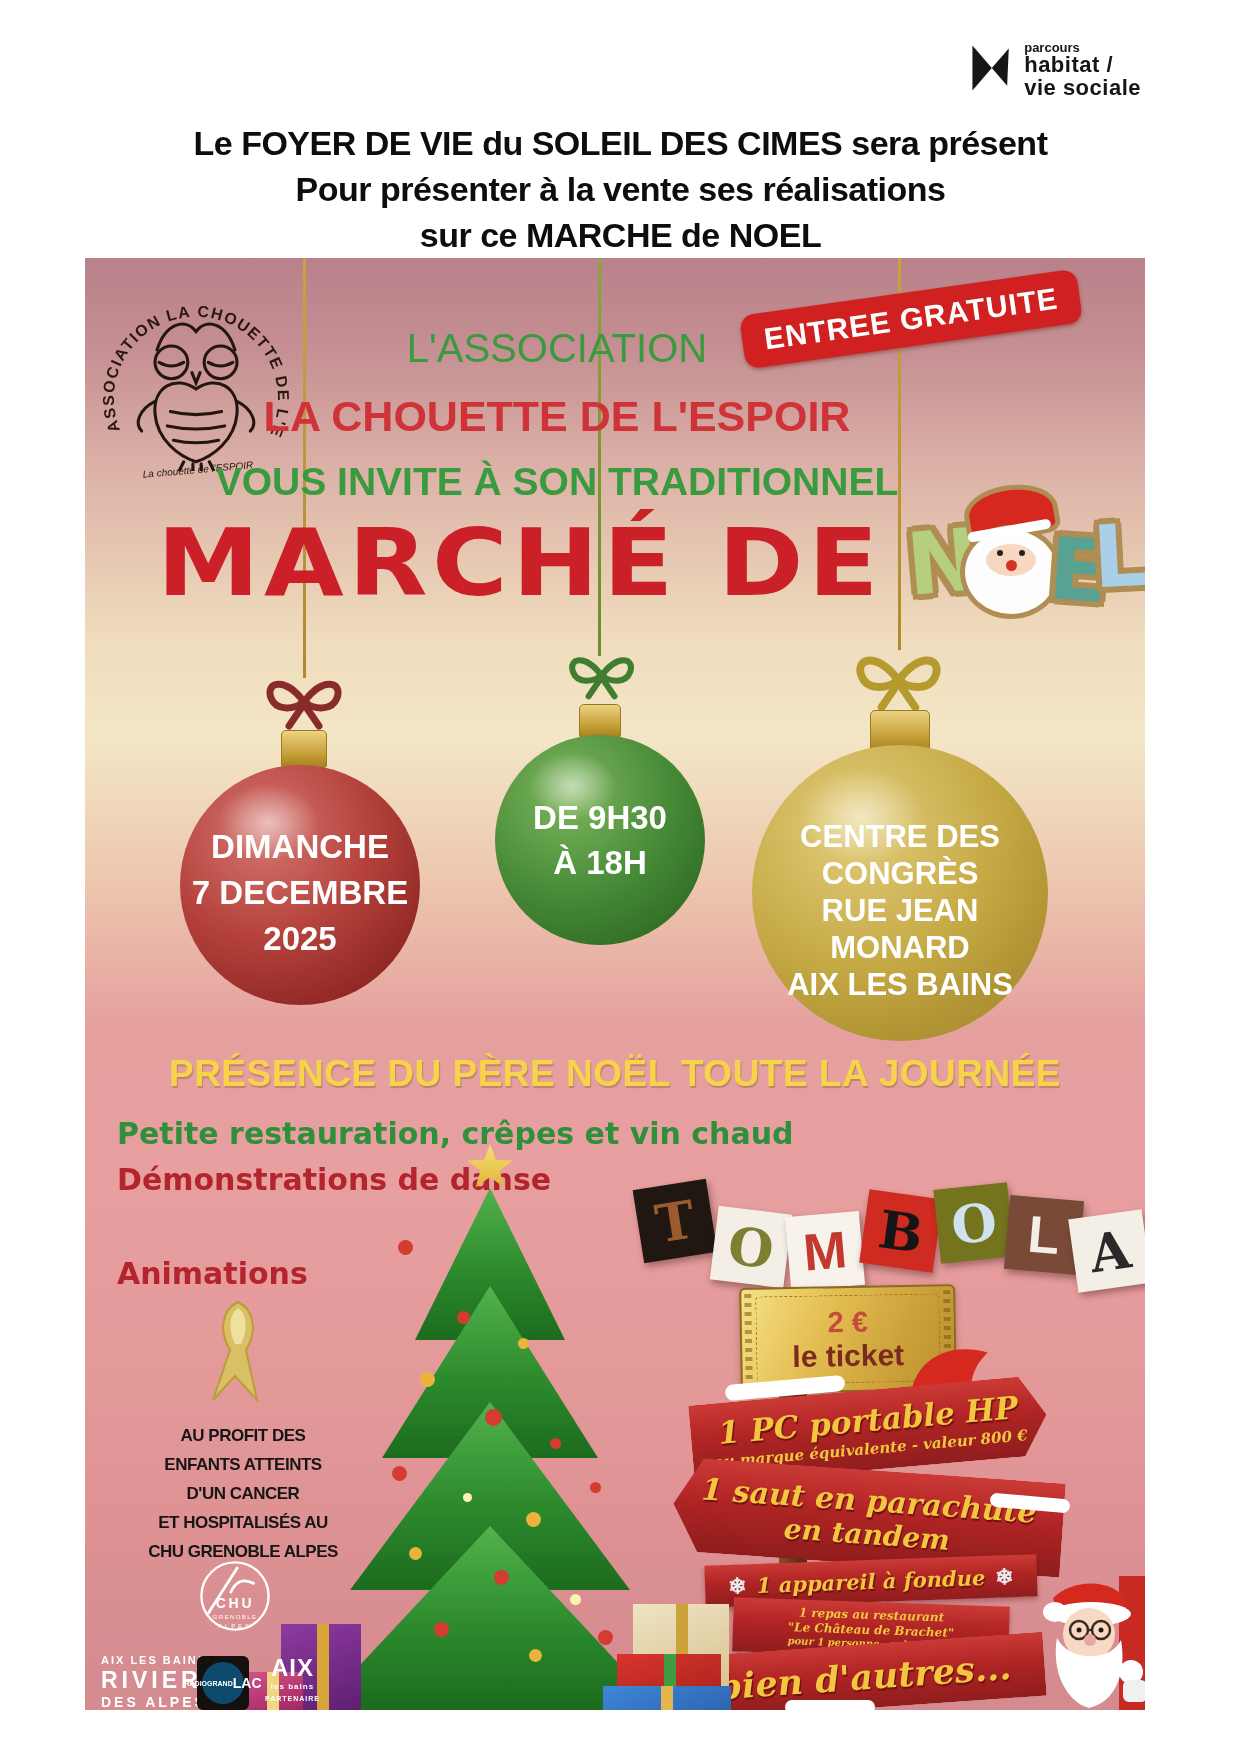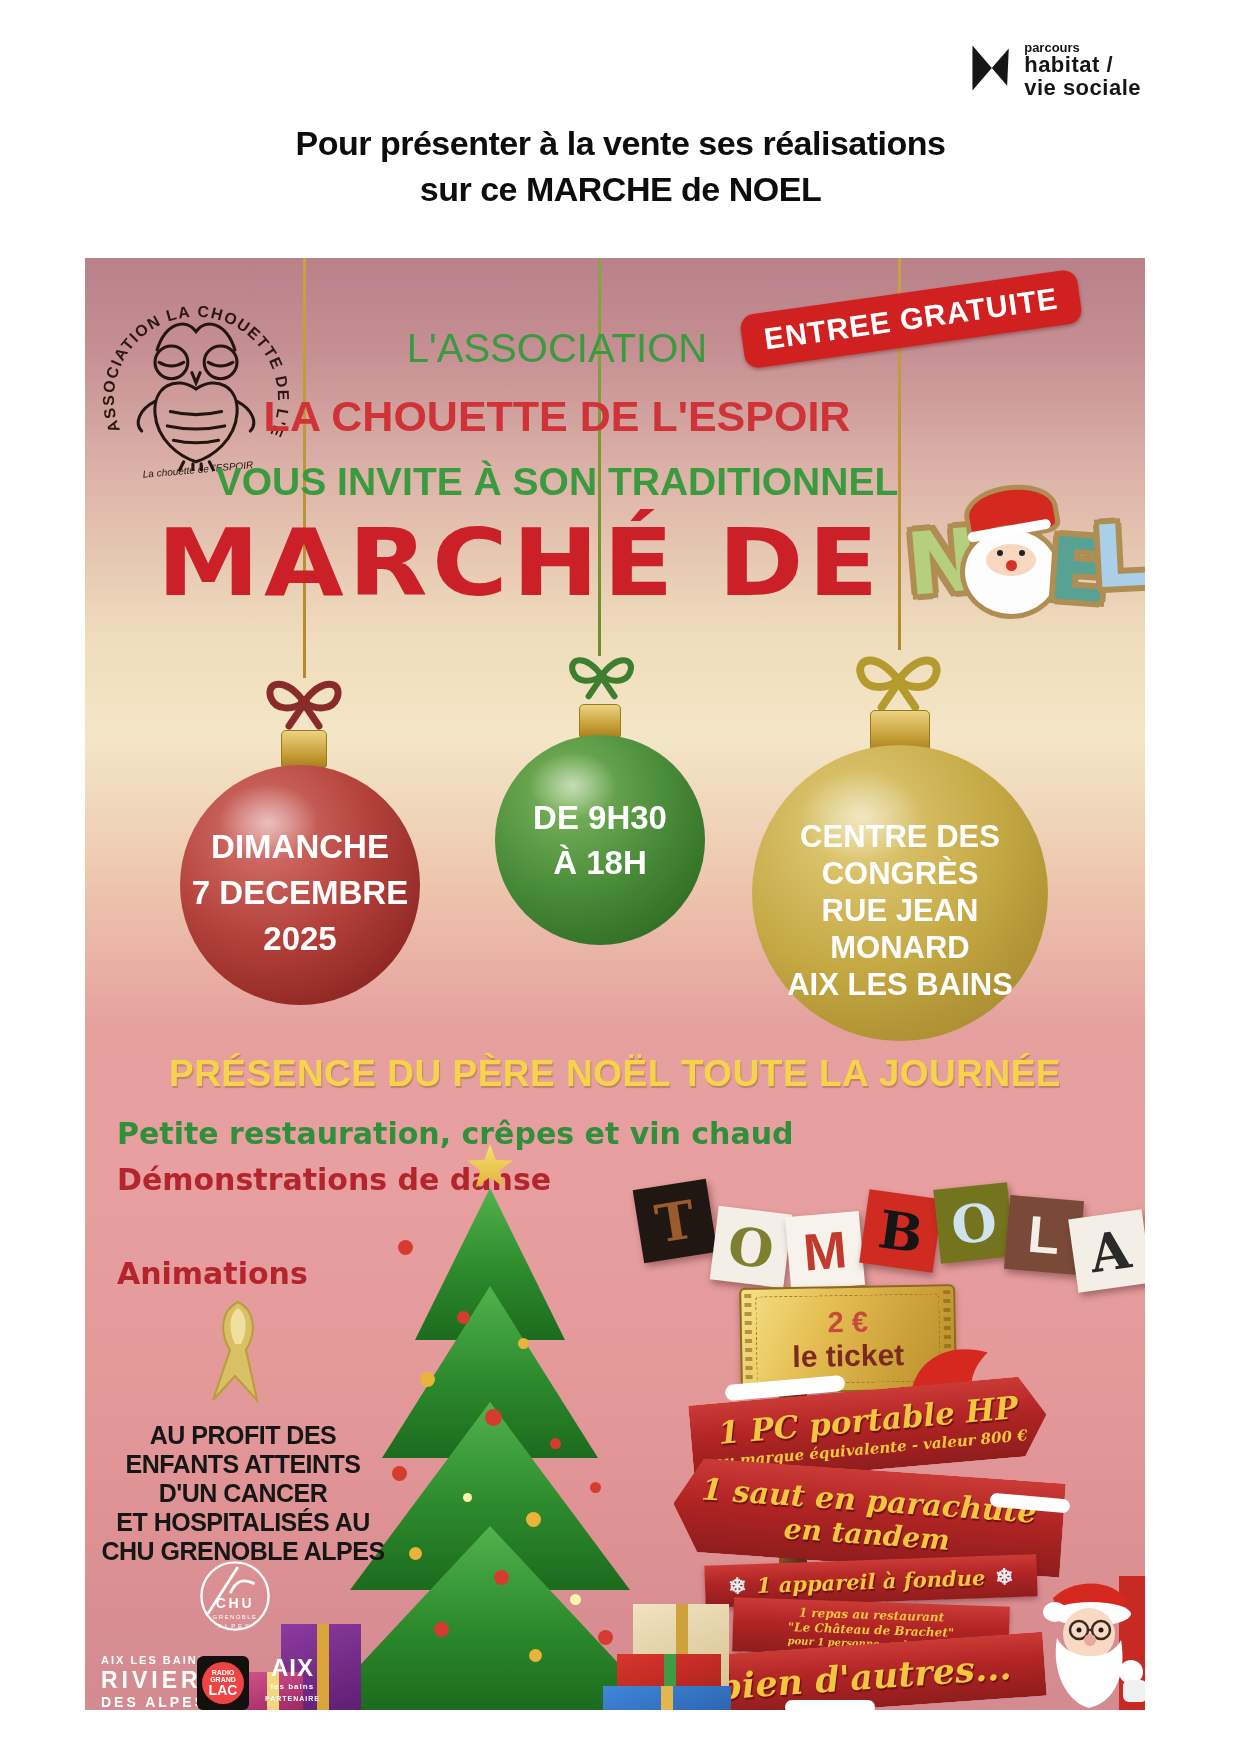--- a/index.html
+++ b/index.html
@@ -117,21 +117,21 @@
      align-items:center;justify-content:center;box-shadow:0 3px 6px rgba(90,40,20,.35);}
   .ticket:before,.ticket:after{content:"";position:absolute;top:4px;bottom:4px;width:7px;
      background:repeating-linear-gradient(180deg,rgba(122,90,20,.55) 0 4px,rgba(255,255,255,0) 4px 9px);}
   .ticket:before{left:3px;} .ticket:after{right:3px;}
   .ticket .inner{position:absolute;inset:7px 14px;border:1.5px dashed #9a7a22;border-radius:4px;}
   .ticket .price{font-size:29px;font-weight:bold;color:#c54b3c;z-index:1;}
   .ticket .lbl{font-size:30px;font-weight:bold;color:#7c2a1e;z-index:1;}
 
   
   .charity{position:absolute;left:8px;top:1163px;width:300px;text-align:center;color:#161616;
-           font-weight:bold;font-size:25px;line-height:29px;letter-spacing:-0.5px;}
+           font-weight:bold;font-size:17px;line-height:29px;letter-spacing:-0.5px;}
   .chu{position:absolute;left:108px;top:1296px;}
   .chu text{fill:#fff;font-family:"Liberation Sans",sans-serif;}
 
   
   .tree{position:absolute;left:225px;top:886px;width:360px;height:566px;}
   .tier{position:absolute;background:linear-gradient(180deg,#52b24c 0%,#2c8a2c 55%,#1c6b1e 100%);
         clip-path:polygon(50% 0,100% 100%,0 100%);}
   .tier.a{left:105px;top:44px;width:150px;height:152px;}
   .tier.b{left:72px;top:142px;width:216px;height:172px;}
   .tier.c{left:40px;top:258px;width:280px;height:188px;}
@@ -189,22 +189,22 @@
   
   .santa-peek{position:absolute;left:938px;top:1318px;width:124px;height:136px;}
 
   
   .riviera{position:absolute;left:16px;top:1396px;color:#fff;font-weight:bold;line-height:1.1;}
   .riviera .p1{font-size:11px;letter-spacing:2px;}
   .riviera .p2{font-size:23px;letter-spacing:4px;margin-top:2px;}
   .riviera .p3{font-size:14px;letter-spacing:3px;margin-top:2px;}
   .radio{position:absolute;left:112px;top:1398px;width:52px;height:54px;background:#14100e;
          border-radius:6px;display:flex;align-items:center;justify-content:center;}
-  .radio .disc{width:42px;height:42px;border-radius:50%;background:#ef4444;display:flex;
-      flex-direction:column;align-items:center;justify-content:center;color:#fff;font-weight:bold;line-height:1;}
+  .radio .disc{width:42px;height:42px;border-radius:50%;background:#0c4a6e;display:flex;
+      flex-direction:row;align-items:center;justify-content:center;color:#fff;font-weight:bold;line-height:1;}
   .radio .disc .rr{font-size:7px;} .radio .disc .lac{font-size:14px;}
   .aixlogo{position:absolute;left:180px;top:1396px;color:#fff;font-weight:bold;text-align:center;}
   .aixlogo .a1{font-size:24px;letter-spacing:1px;}
   .aixlogo .a2{font-size:8px;letter-spacing:1px;}
   .aixlogo .a3{font-size:7px;margin-top:4px;letter-spacing:1px;}
 </style>
 </head>
 <body>
 
 <div class="page">
@@ -218,20 +218,21 @@
       </svg>
     </span>
     <span class="txt">
       <div class="r1">parcours</div>
       <div class="r2">habitat /</div>
       <div class="r3">vie sociale</div>
     </span>
   </div>
 
   <div class="headline">
+    <div>Le FOYER DE VIE du SOLEIL DES CIMES sera présent</div>
     <div>Pour présenter à la vente ses réalisations</div>
     <div>sur ce MARCHE de NOEL</div>
   </div>
 
   <div class="poster">
 
     <div class="string s1"></div>
     <div class="string s2"></div>
     <div class="string s3"></div>
 

